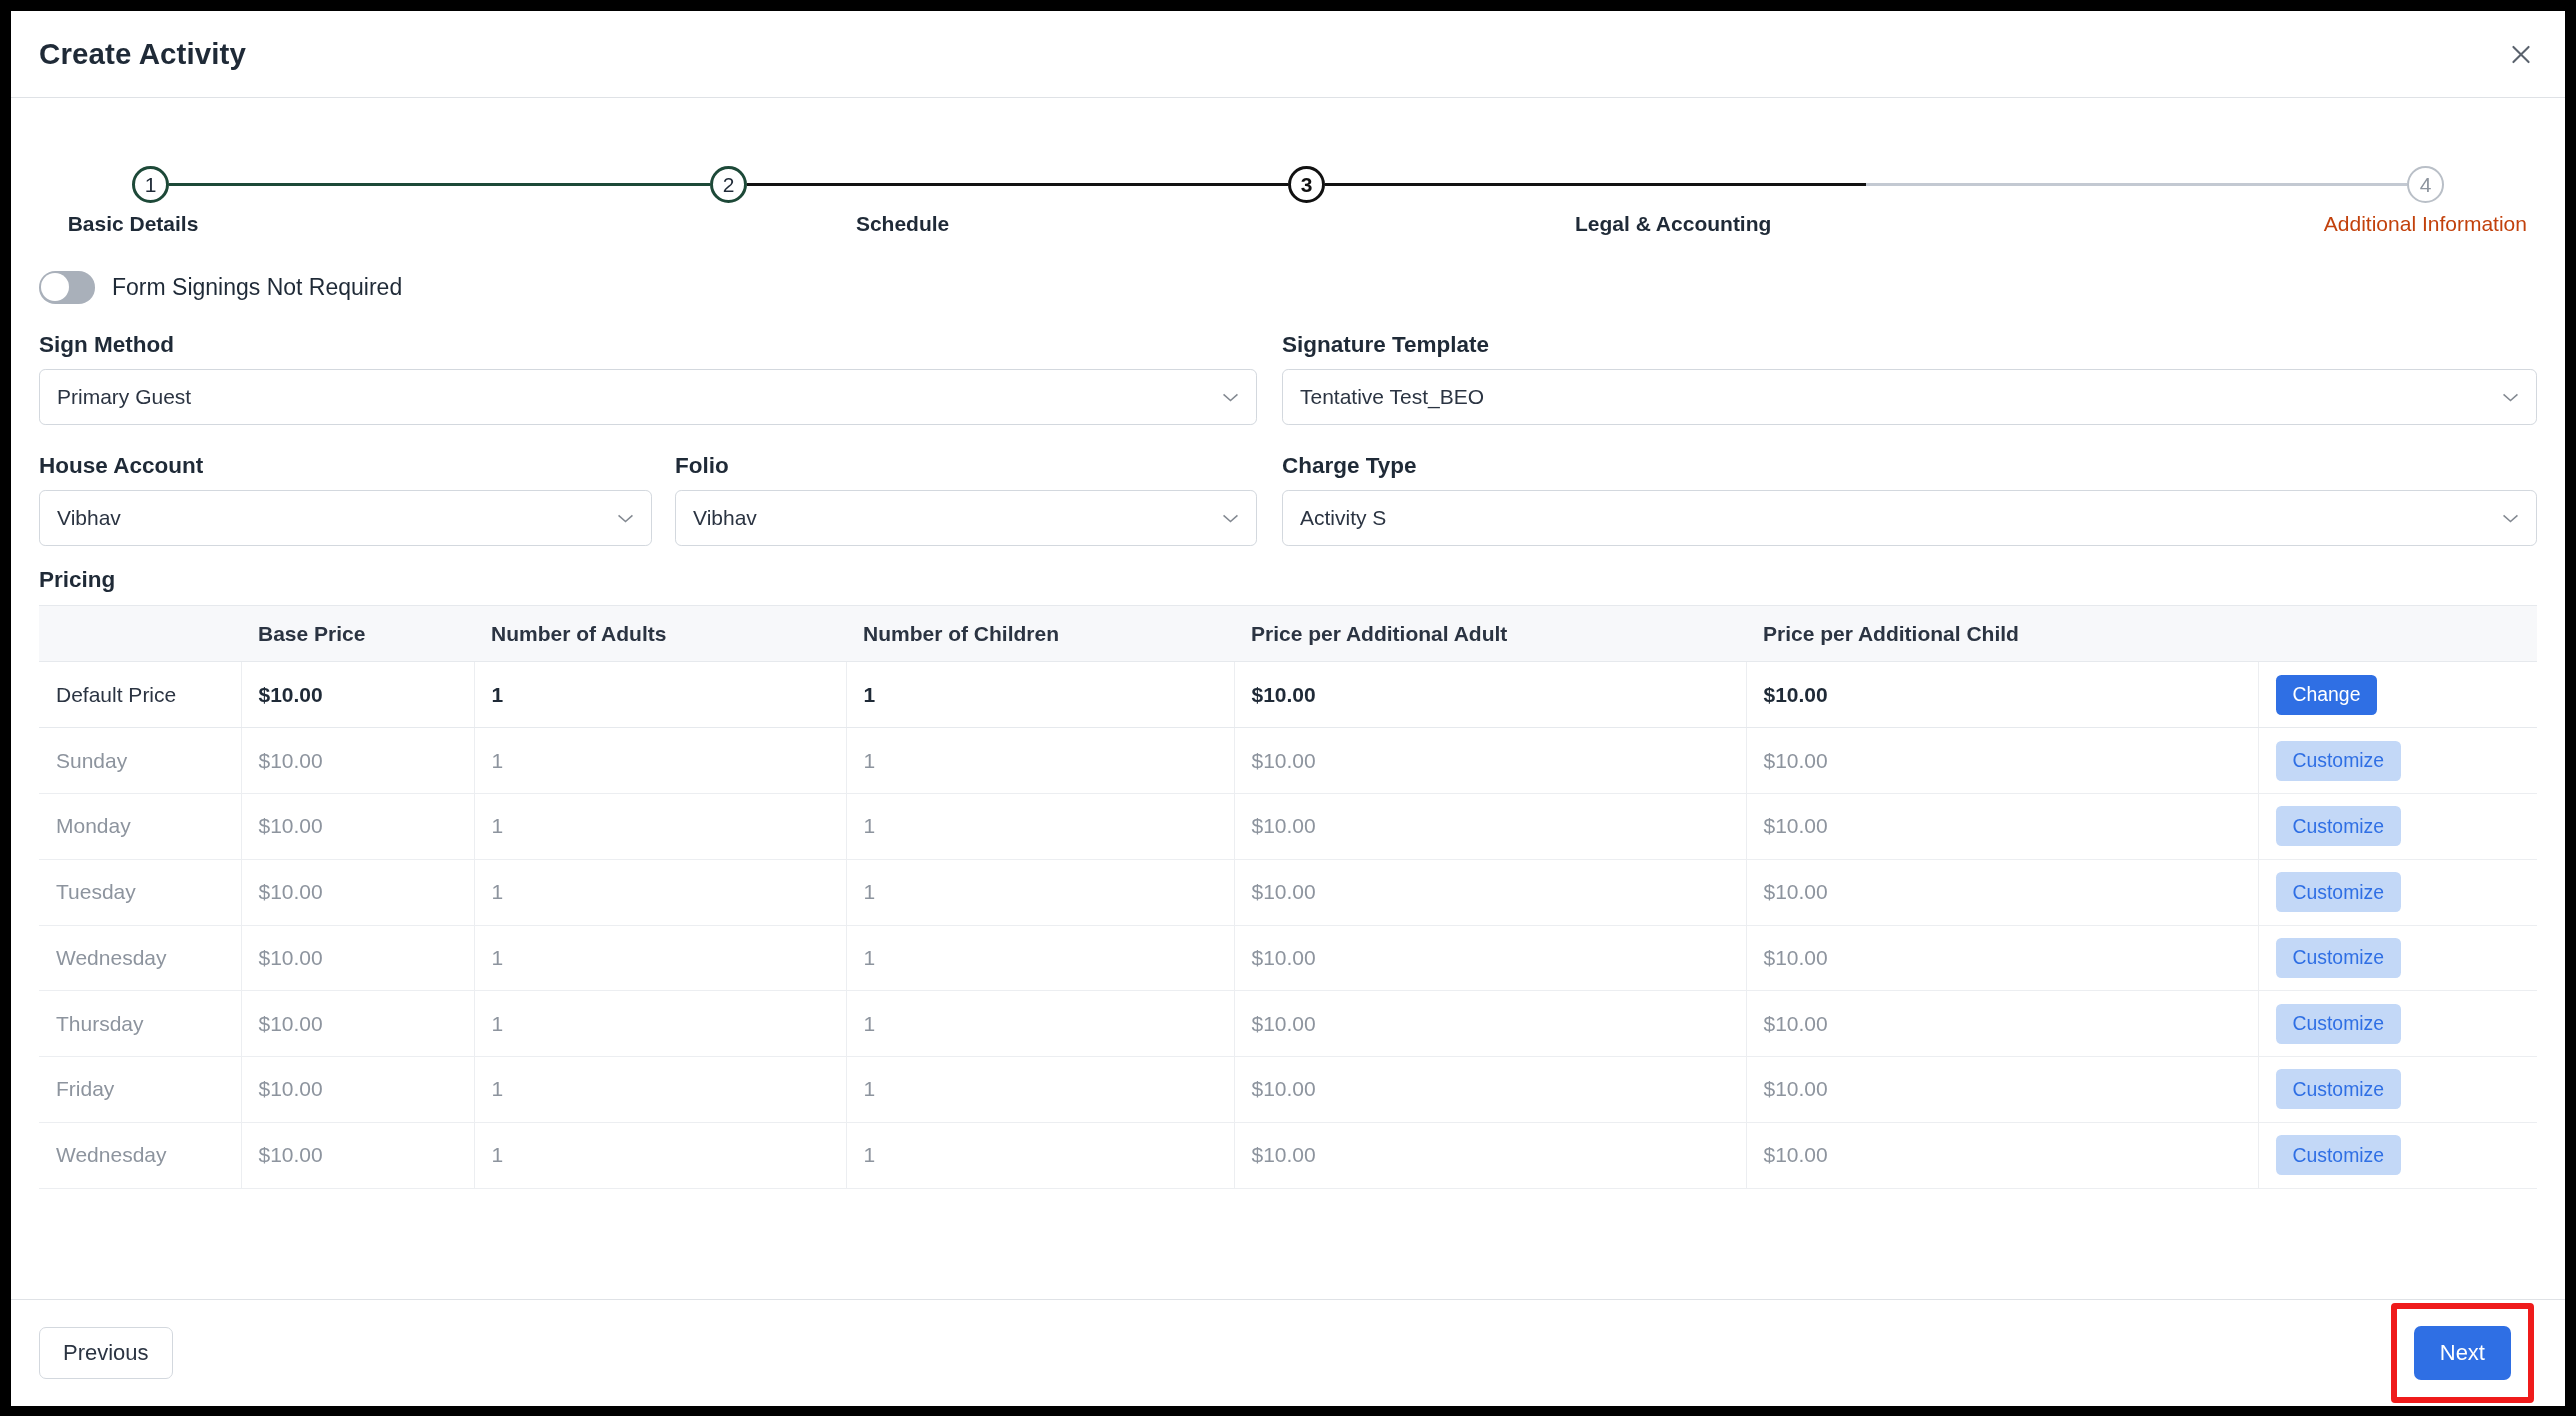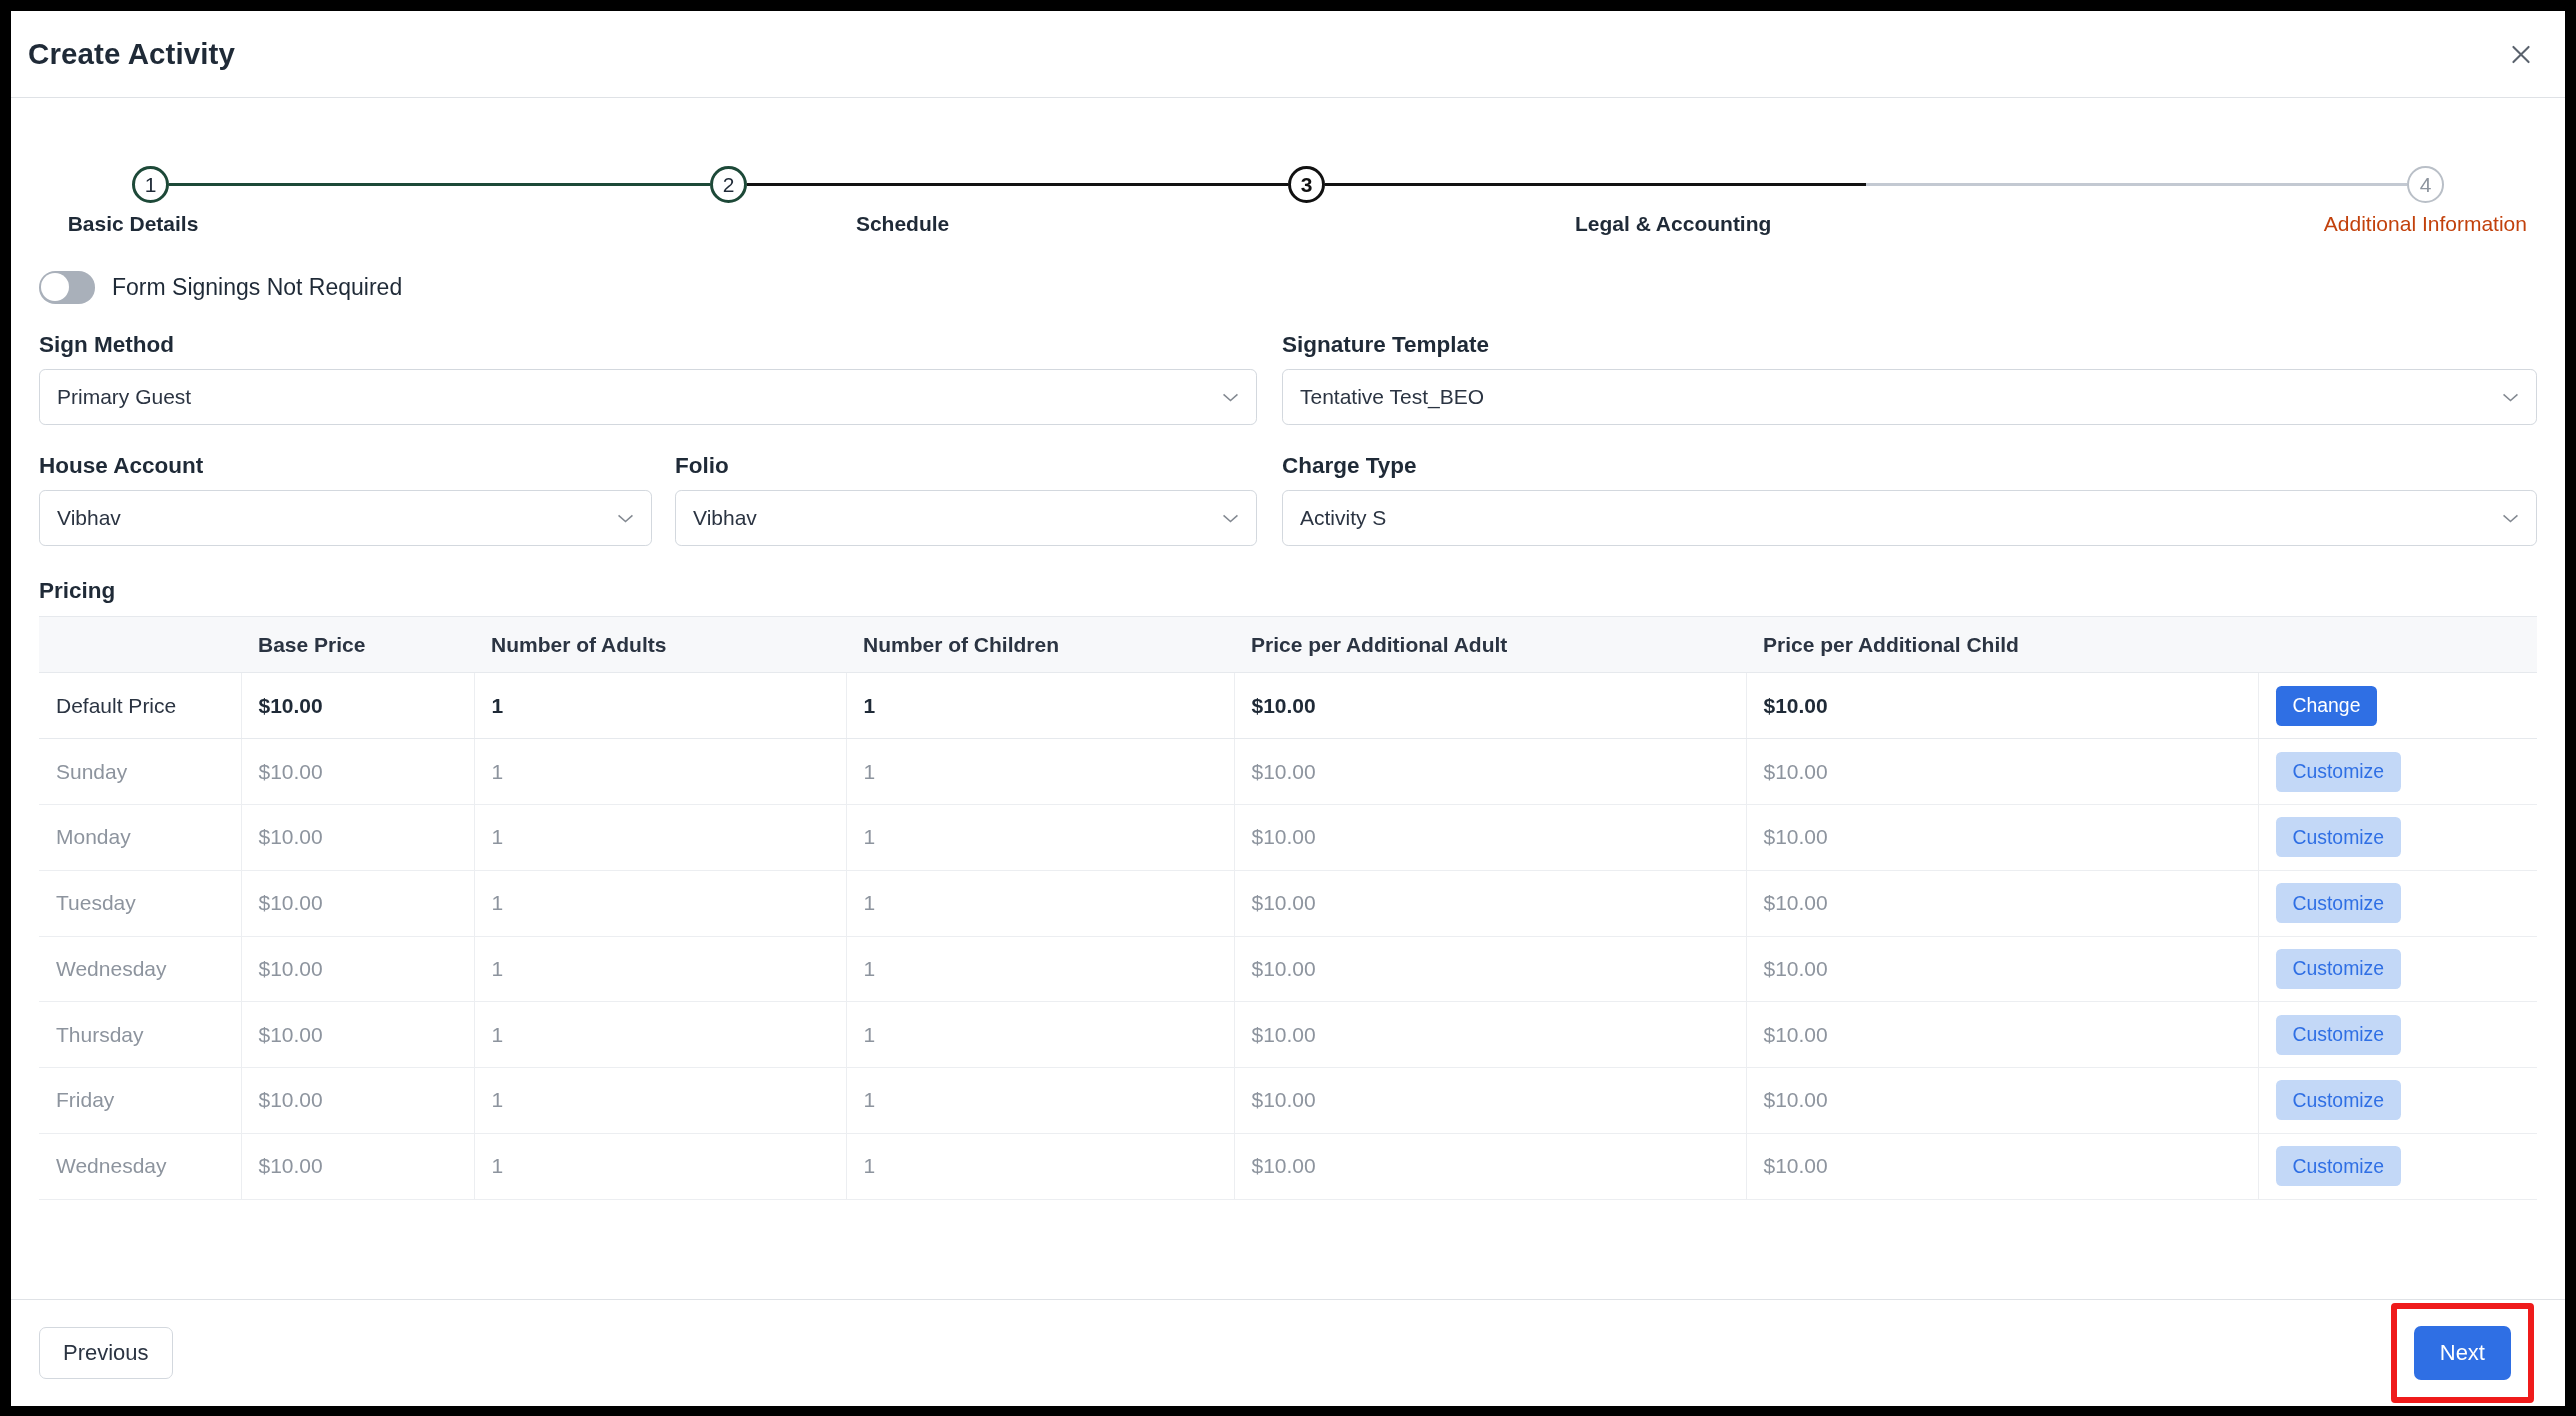--- a/index.html
+++ b/index.html
@@ -35,21 +35,21 @@
   }
 
   
   .modal-header {
     flex: 0 0 auto;
     height: 87px;
     box-sizing: border-box;
     border-bottom: 1.6px solid #dfe2e6;
     display: flex;
     align-items: center;
-    padding: 0 26px 0 17px;
+    padding: 0 26px 0 28px;
     position: relative;
   }
   .modal-title {
     font-size: 29.5px;
     font-weight: bold;
     color: #1f2a37;
     letter-spacing: 0.1px;
   }
   .close-btn {
     position: absolute;
@@ -202,21 +202,21 @@
 
   
   .r2c1 { width: 613px; flex: 0 0 auto; }
   .r2gap1 { width: 23px; flex: 0 0 auto; }
   .r2c2 { width: 582px; flex: 0 0 auto; }
   .r2gap2 { width: 25px; flex: 0 0 auto; }
   .r2c3 { flex: 1 1 auto; }
 
   
   .pricing-title {
-    margin-top: 32px;
+    margin-top: 21px;
     font-size: 22.5px;
     font-weight: bold;
     color: #1f2a37;
   }
   table.pricing {
     margin-top: 12.4px;
     width: 100%;
     border-collapse: collapse;
     table-layout: fixed;
   }

